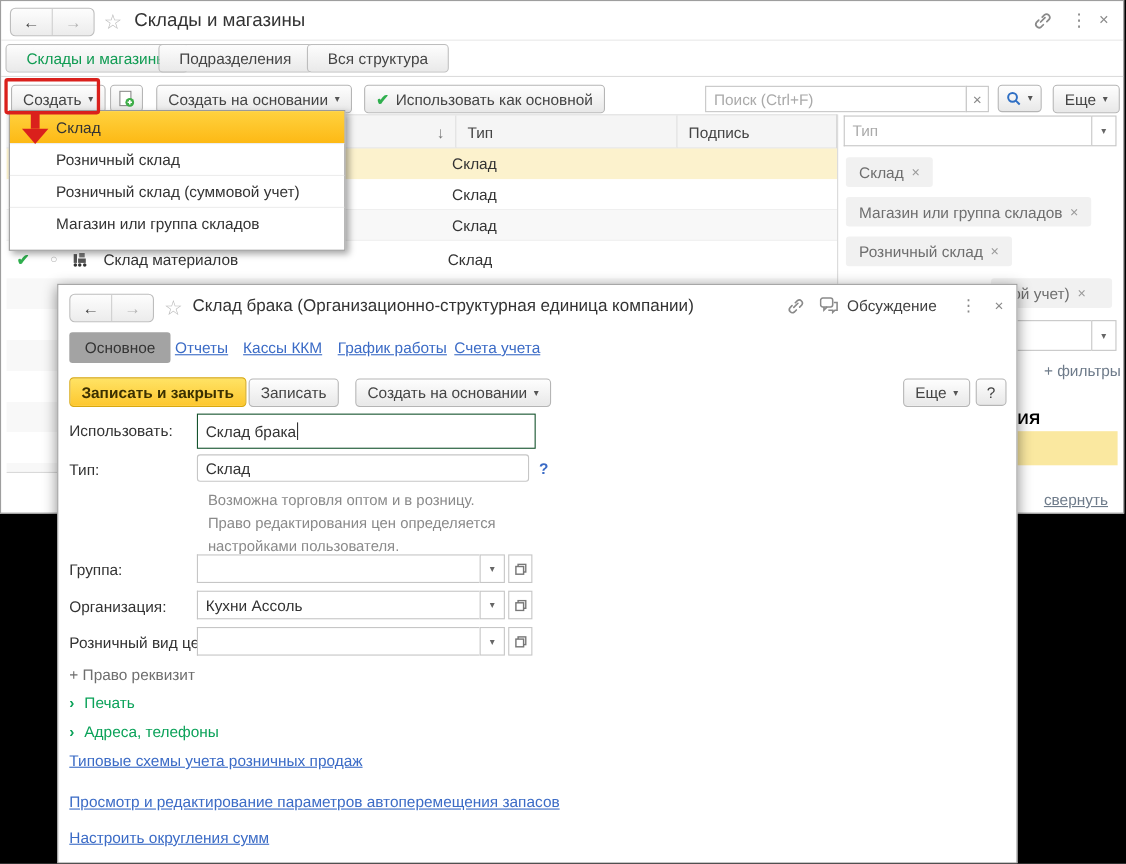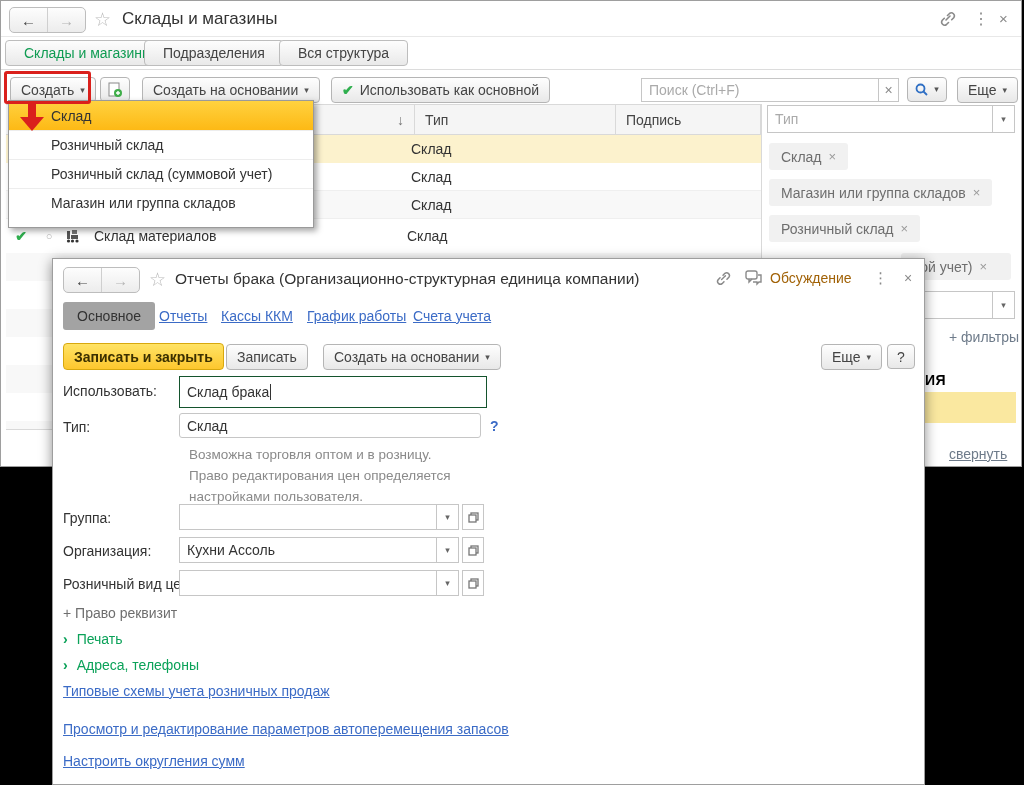--- a/index.html
+++ b/index.html
@@ -208,37 +208,37 @@
   <div class="abs" style="left:28px;top:101px;width:8px;height:16px;background:#da201c;z-index:6;"></div>
   <div class="abs" style="left:20px;top:117px;width:0;height:0;border-left:12px solid transparent;border-right:12px solid transparent;border-top:14px solid #da201c;z-index:6;"></div>
 
   <div class="abs window" style="left:52px;top:258px;width:873px;height:527px;z-index:5;box-shadow:0 3px 12px rgba(0,0,0,.45);">
 
     <div class="abs navgrp" style="left:10px;top:8px;">
       <span>←</span>
       <span>→</span>
     </div>
     <div class="abs star" style="left:96px;top:9px;">☆</div>
-    <div class="abs" style="left:122px;top:11px;font-size:15.5px;white-space:nowrap;">Отчеты брака (Организационно-структурная единица компании)</div>
+    <div class="abs" style="left:122px;top:11px;font-size:15.5px;white-space:nowrap;">Склад брака (Организационно-структурная единица компании)</div>
     <div class="abs" style="left:662px;top:12px;">
       <svg width="17" height="15" viewBox="0 0 18 16">
           <g stroke="#8a8a8a" stroke-width="1.6" fill="none" stroke-linecap="round">
             <path d="M7 9 L11 5"></path>
             <path d="M8.5 4.5 L10.5 2.5 a3 3 0 0 1 4.2 4.2 L12.7 8.7"></path>
             <path d="M9.5 11.5 L7.5 13.5 a3 3 0 0 1 -4.2-4.2 L5.3 7.3"></path>
           </g>
         </svg>
     </div>
     <div class="abs" style="left:692px;top:11px;display:flex;align-items:center;gap:7px;">
       <svg width="18" height="16" viewBox="0 0 18 16">
           <rect x="1" y="1" width="11" height="8" rx="2" fill="none" stroke="#8a8a8a" stroke-width="1.4"></rect>
           <path d="M4 9 L4 12 L7 9" fill="none" stroke="#8a8a8a" stroke-width="1.4"></path>
           <path d="M13 5 h3 v7 h-2 l-2 2 v-2 h-4" fill="none" stroke="#8a8a8a" stroke-width="1.4"></path>
         </svg>
-      <span style="color:#a16207;">Обсуждение</span>
+      <span style="color:#404040;">Обсуждение</span>
     </div>
     <div class="abs icon-gray" style="left:820px;top:10px;font-size:15px;">⋮</div>
     <div class="abs icon-gray" style="left:851px;top:11px;font-size:14px;">×</div>
 
     <div class="abs" style="left:10px;top:43px;height:28px;background:#a3a3a3;border-radius:3px;display:flex;align-items:center;padding:0 14px;">
       <span>Основное</span>
     </div>
     <div class="abs bluelink" style="left:106px;top:49px;">Отчеты</div>
     <div class="abs bluelink" style="left:168px;top:49px;">Кассы ККМ</div>
     <div class="abs bluelink" style="left:254px;top:49px;">График работы</div>

